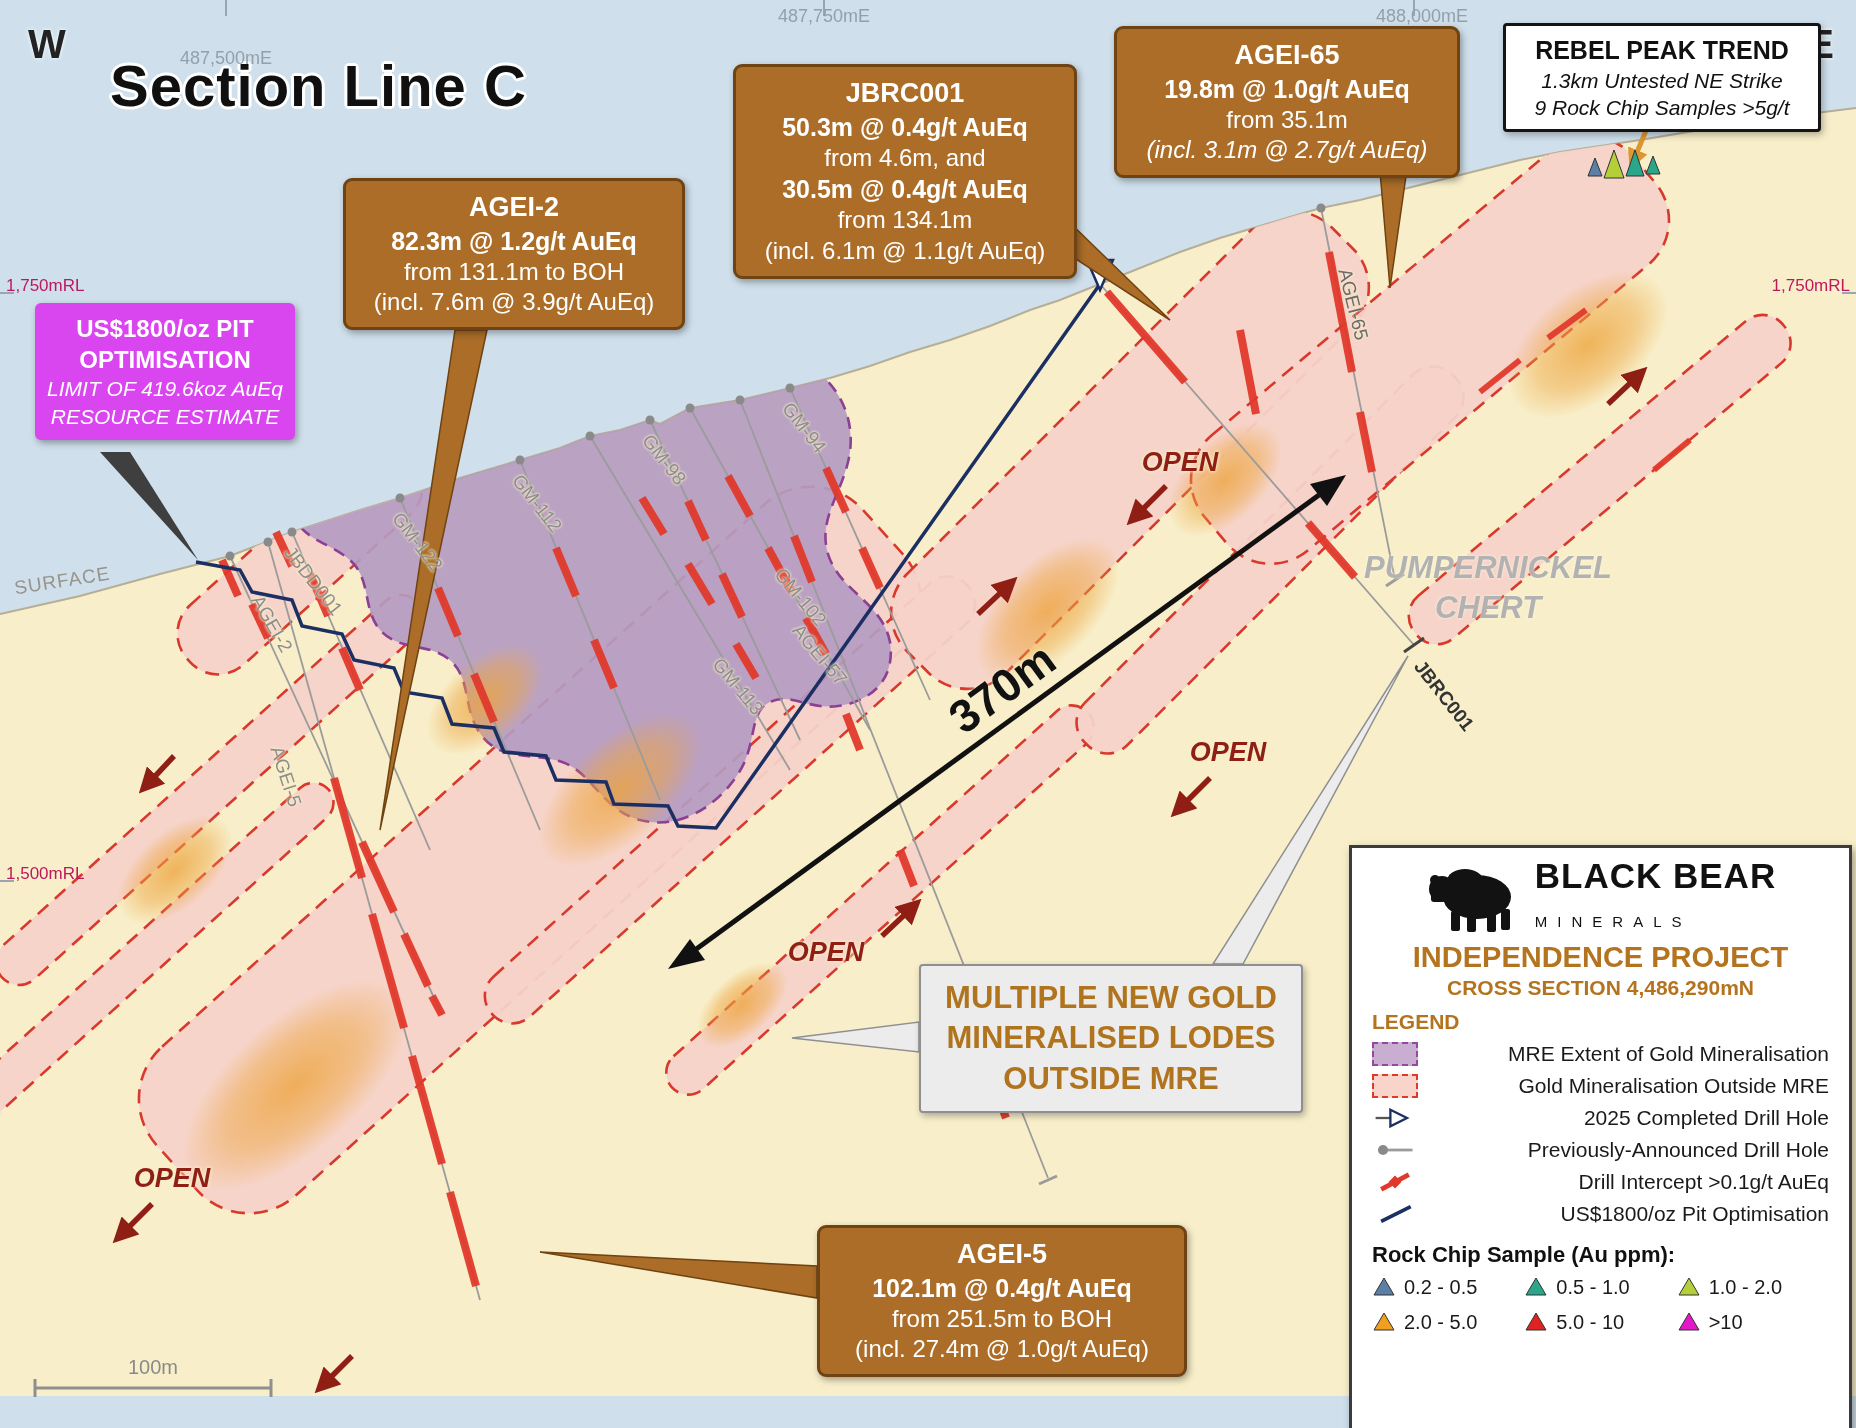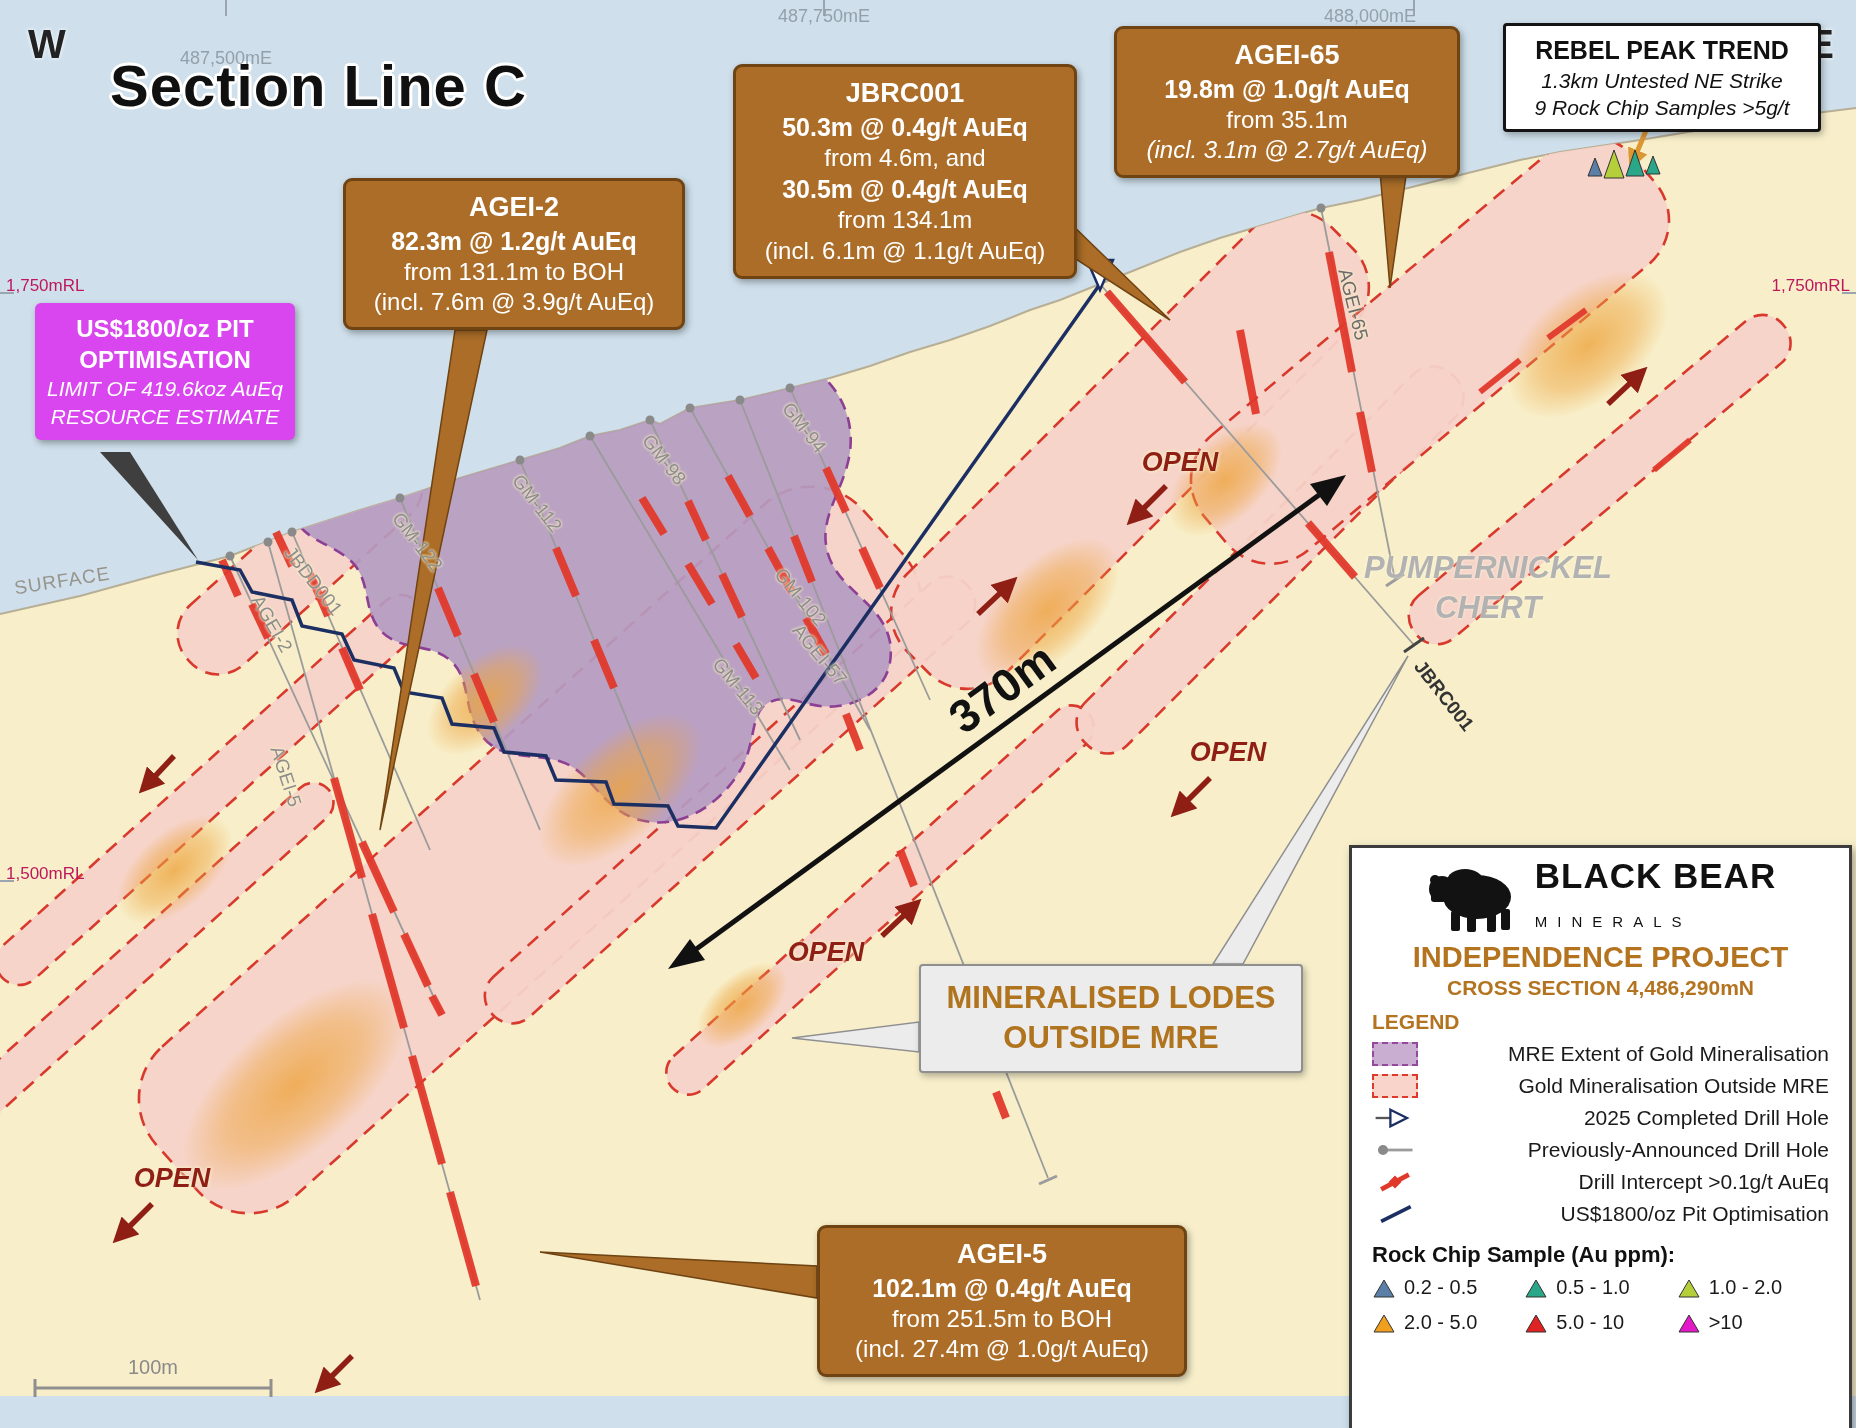--- a/index.html
+++ b/index.html
@@ -53,21 +53,21 @@
   .legend .project{font-size:29px;font-weight:800;color:#b4731f;text-align:center;margin-top:8px;}
   .legend .xsec{font-size:21px;font-weight:800;color:#b4731f;text-align:center;margin-top:2px;}
   .legend .lhead{font-size:21px;font-weight:800;color:#b4731f;margin:10px 0 4px 0;}
   .litem{display:flex;align-items:center;gap:12px;min-height:32px;justify-content:space-between;}
   .litem .lab{font-size:21px;color:#1a1a1a;}
   .swatch{width:46px;height:24px;box-sizing:border-box;flex:0 0 auto;}
   .sw-mre{background:#c9aed1;border:2.5px dashed #94499c;}
   .sw-out{background:#f8d4ca;border:2.5px dashed #de3a2b;}
   .rc-head{font-size:22px;font-weight:800;color:#111;margin:12px 0 8px 0;}
   .rc-grid{display:grid;grid-template-columns:repeat(3,1fr);row-gap:12px;}
-  .rc-cell{display:flex;align-items:flex-end;gap:8px;}
+  .rc-cell{display:flex;align-items:flex-start;gap:8px;}
   .rc-cell .lab{font-size:20px;color:#1a1a1a;}
 </style>
 </head>
 <body>
 
 <div class="stage">
 
   <svg class="geo" width="1856" height="1428" viewBox="0 0 1856 1428">
     <defs>
       <radialGradient id="glowGrad">
@@ -276,21 +276,21 @@
       <line x1="271" y1="1379" x2="271" y2="1397"></line>
     </g>
   </svg>
 
   <div class="abs corner" style="left:28px;top:22px;">W</div>
   <div class="abs corner" style="right:22px;top:22px;">E</div>
   <div class="abs title" style="left:110px;top:52px;">Section Line C</div>
 
   <div class="abs grid-label" style="left:226px;top:6px;margin-top:42px;">487,500mE</div>
   <div class="abs grid-label" style="left:824px;top:6px;">487,750mE</div>
-  <div class="abs grid-label" style="left:1370px;top:6px;">488,000mE</div>
+  <div class="abs grid-label" style="left:1422px;top:6px;">488,000mE</div>
 
   <div class="abs mrl" style="left:6px;top:276px;">1,750mRL</div>
   <div class="abs mrl" style="right:6px;top:276px;text-align:right;">1,750mRL</div>
   <div class="abs mrl" style="left:6px;top:864px;">1,500mRL</div>
 
   <div class="abs surface-label" style="left:14px;top:570px;">SURFACE</div>
 
   <span class="dlabel" style="left:288px;top:538px;transform:rotate(52deg);">JBDD001</span>
   <span class="dlabel" style="left:256px;top:586px;transform:rotate(60deg);">AGEI-2</span>
   <span class="dlabel" style="left:396px;top:504px;transform:rotate(52deg);">GM-122</span>
@@ -355,20 +355,21 @@
     <div class="r">(incl. 27.4m @ 1.0g/t AuEq)</div>
   </div>
 
   <div class="rebel-co" style="left:1503px;top:23px;width:292px;">
     <div class="t">REBEL PEAK TREND</div>
     <div class="i">1.3km Untested NE Strike</div>
     <div class="i">9 Rock Chip Samples &gt;5g/t</div>
   </div>
 
   <div class="lodes-co" style="left:919px;top:964px;width:360px;">
+    <div>MULTIPLE NEW GOLD</div>
     <div>MINERALISED LODES</div>
     <div>OUTSIDE MRE</div>
   </div>
 
   <div class="legend">
     <div class="brand-row">
       <svg width="96" height="78" viewBox="0 0 96 78">
         <g fill="#121212">
           <ellipse cx="52" cy="42" rx="34" ry="22"></ellipse>
           <ellipse cx="40" cy="26" rx="18" ry="12"></ellipse>

